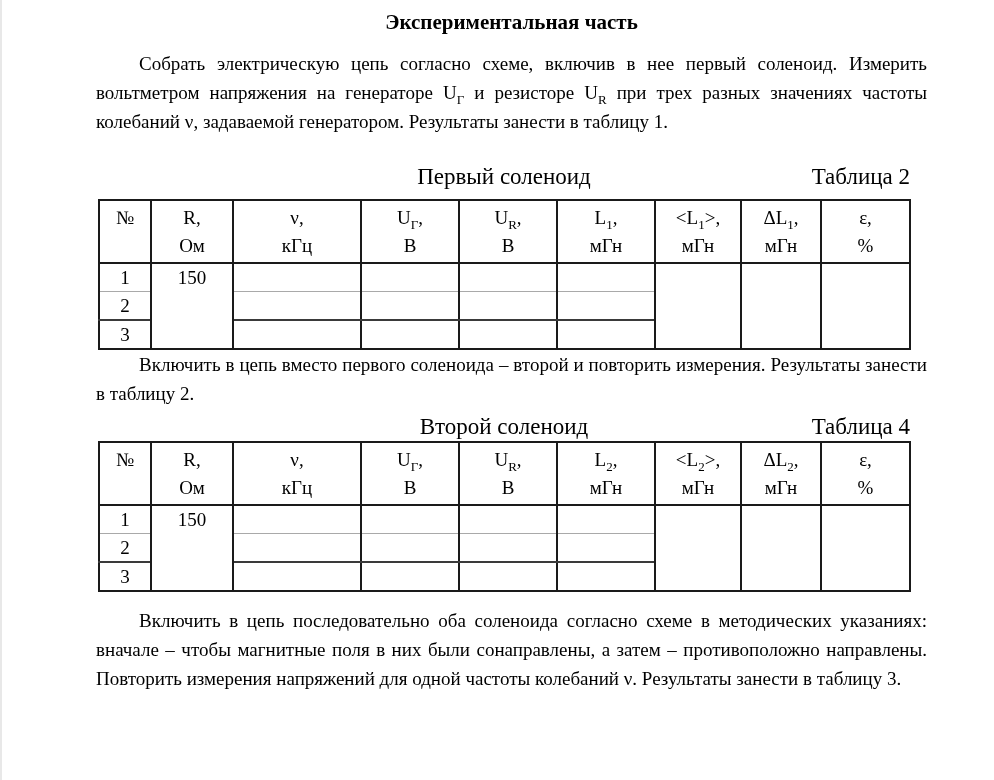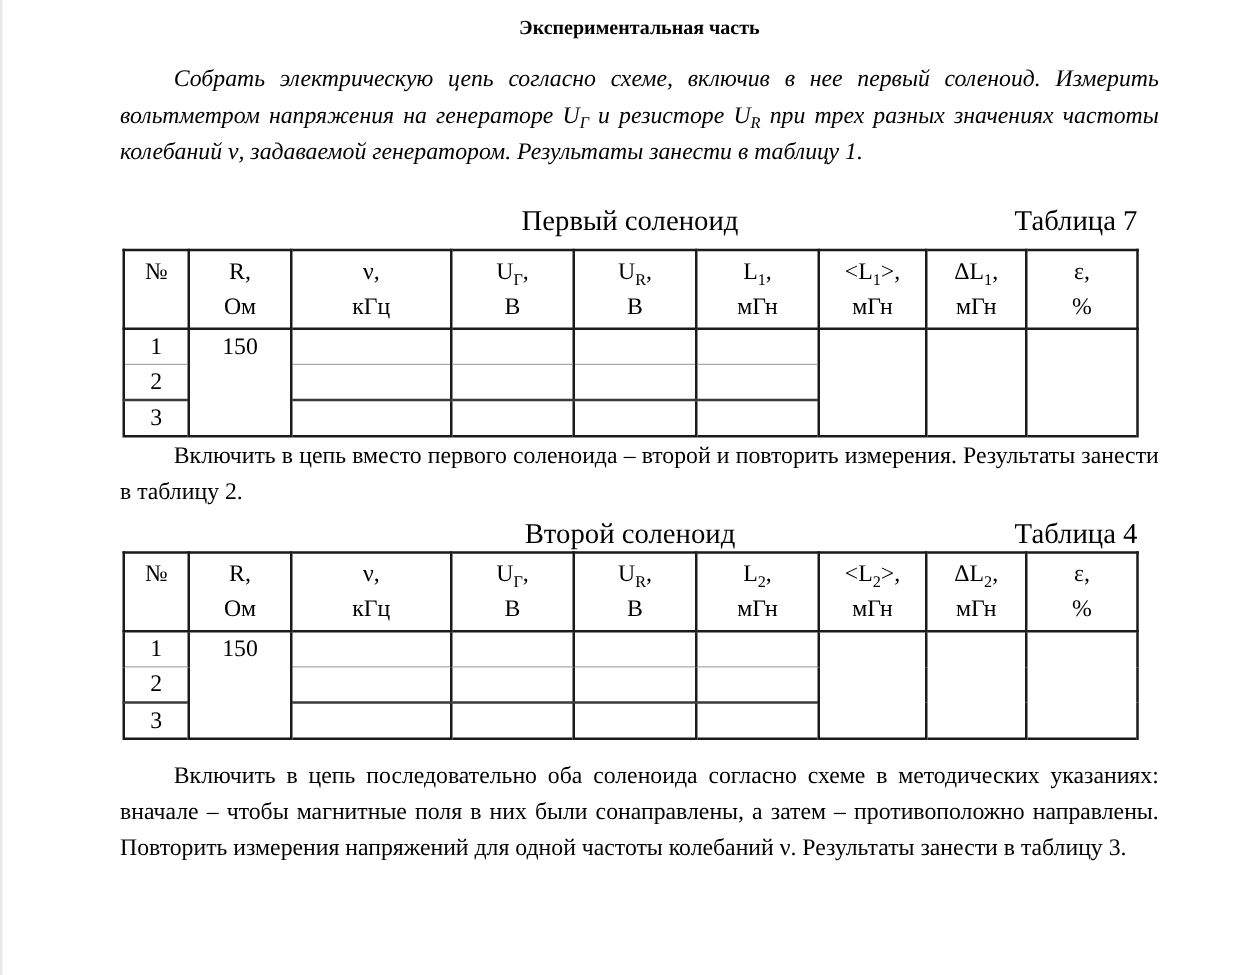--- a/index.html
+++ b/index.html
@@ -12,34 +12,34 @@
     font-family: "Liberation Serif", serif;
     color: var(--ink, #000000);
     overflow: hidden;
   }
   .page {
     width: 831px;
     margin-left: 94px;
     padding-top: 8px;
   }
   .doc-title {
-    font-size: 16px;
+    font-size: 21px;
     font-weight: bold;
     text-align: center;
     line-height: 29px;
     margin: 0;
   }
   .para {
     font-size: 19px;
     line-height: 29px;
     text-align: justify;
     margin: 0;
   }
   .para.indent { text-indent: 43px; }
-  #p1 { margin-top: 12px; font-style: italic; }
+  #p1 { margin-top: 12px; }
   #p2 { }
   #p3 { margin-top: 14px; }
   sub { font-size: 13px; line-height: 0; }
 
   .cap {
     position: relative;
     width: 812px;
     margin-left: 2px;
     height: 29px;
     font-size: 23px;
@@ -88,21 +88,21 @@
 <body>
 
 <div class="page">
 
   <h1 class="doc-title">Экспериментальная часть</h1>
 
   <p id="p1" class="para indent"><span>Собрать электрическую цепь согласно схеме, включив в нее первый соленоид. Измерить вольтметром напряжения на генераторе U</span><sub>Г</sub><span> и резисторе U</span><sub>R</sub><span> при трех разных значениях частоты колебаний ν, задаваемой генератором. Результаты занести в таблицу 1.</span></p>
 
   <div id="cap1" class="cap">
     <span class="cap-center">Первый соленоид</span>
-    <span class="cap-right">Таблица 7</span>
+    <span class="cap-right">Таблица 2</span>
   </div>
 
   <table id="table1" class="lab">
       <colgroup>
         <col style="width: 52px;">
         <col style="width: 82px;">
         <col style="width: 128px;">
         <col style="width: 98px;">
         <col style="width: 98px;">
         <col style="width: 98px;">

